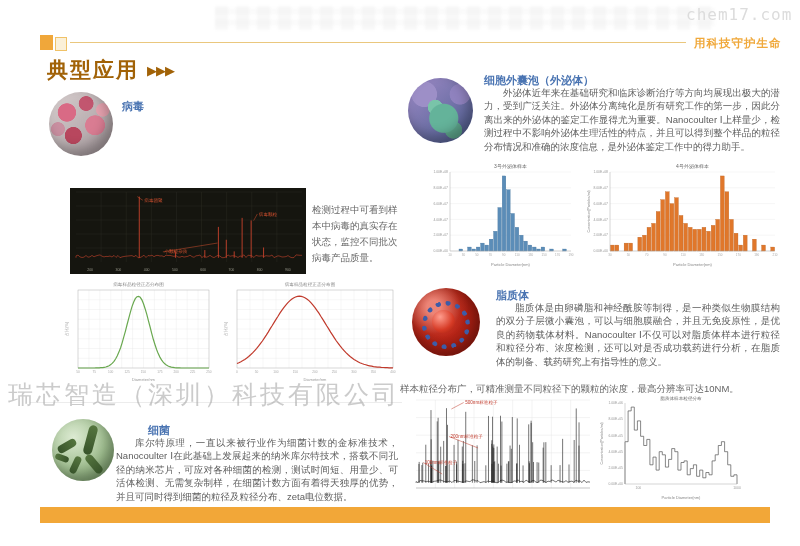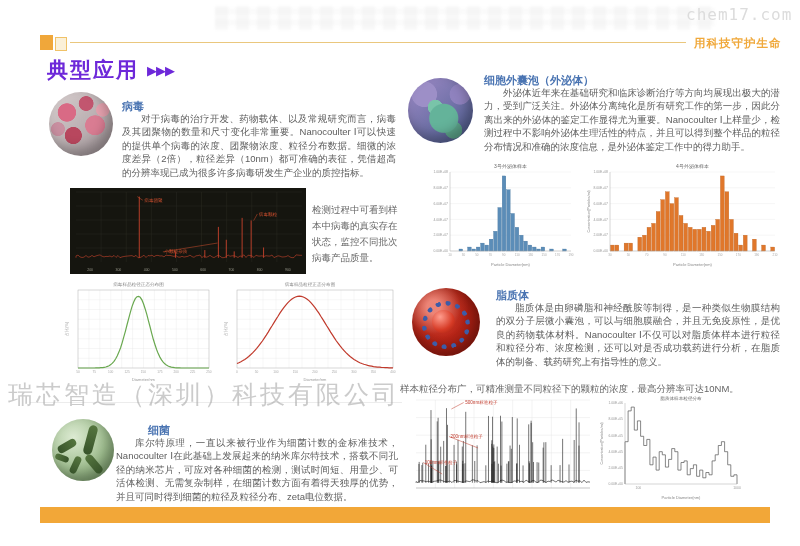--- a/index.html
+++ b/index.html
@@ -10,21 +10,21 @@
   #site-wm{left:686px;top:5px;font-family:"DejaVu Sans Mono",monospace;font-size:16px;
            color:#dcdcdc;letter-spacing:1px;}
   #top-wm-pattern{left:215px;top:6px;width:500px;height:24px;opacity:.5;filter:blur(1px);
     background:repeating-linear-gradient(90deg,rgba(150,150,150,.12) 0 13px,transparent 13px 21px),
                repeating-linear-gradient(0deg,transparent 0 4px,rgba(150,150,150,.08) 4px 11px);}
   #logo-a{left:40px;top:35px;width:13px;height:15px;background:#F0A73A;}
   #logo-b{left:55px;top:37px;width:10px;height:12px;border:1px solid #F0C268;background:#FBF0D8;}
   #header-rule{left:70px;top:42px;width:616px;height:1px;background:#EAC77D;}
   #tagline{left:694px;top:36px;font-size:11.5px;font-weight:bold;color:#F0A93C;letter-spacing:1px;}
   
-  #page-title{left:47px;top:56px;font-size:21px;font-weight:bold;color:#6d28d9;letter-spacing:2px;}
+  #page-title{left:47px;top:56px;font-size:21px;font-weight:bold;color:#a16207;letter-spacing:2px;}
   #title-arrows{font-size:13px;letter-spacing:-1px;margin-left:8px;vertical-align:2px;}
   
   .sec-h{font-size:11px;font-weight:bold;color:#4A74B2;}
   .sec-p{font-size:9.5px;line-height:13.4px;color:#5D5D5D;text-align:justify;text-indent:2em;}
   .note{font-size:9.5px;line-height:16px;color:#666;}
   .caption{font-size:9.5px;color:#666;white-space:nowrap;}
   
   .cimg{border-radius:50%;box-shadow:inset -5px -7px 12px rgba(0,0,0,.28);}
   #img-virus{left:49px;top:92px;width:64px;height:64px;background:
     radial-gradient(circle at 28% 32%,#D96A85 0 14%,rgba(217,106,133,0) 15%),
@@ -83,21 +83,20 @@
   <div class="abs" id="logo-b"></div>
   <div class="abs" id="header-rule"></div>
   <div class="abs" id="tagline">用科技守护生命</div>
 
   <div class="abs" id="page-title">
     <span>典型应用</span><span id="title-arrows">▶▶▶</span>
   </div>
 
   <div class="abs cimg" id="img-virus"></div>
   <div class="abs sec-h" style="left:122px;top:99px;">病毒</div>
-  <div class="abs sec-p" style="left:122px;top:112px;width:274px;">对于病毒的治疗开发、药物载体、以及常规研究而言，病毒及其团聚物的数量和尺寸变化非常重要。Nanocoulter Ⅰ可以快速的提供单个病毒的浓度、团聚物浓度、粒径分布数据。细微的浓度差异（2倍），粒径差异（10nm）都可准确的表征，凭借超高的分辨率现已成为很多许多病毒研发生产企业的质控指标。</div>
   <div class="chart" id="c-virus-signal"><svg viewBox="0 0 236 86" width="236" height="86">
         <rect x="0" y="0" width="236" height="86" fill="#15150F"></rect>
         <line x1="31.11111111111111" y1="4" x2="31.11111111111111" y2="74" stroke="#2B2B22" stroke-width="0.5"></line>
         <line x1="56.22222222222222" y1="4" x2="56.22222222222222" y2="74" stroke="#2B2B22" stroke-width="0.5"></line>
         <line x1="81.33333333333333" y1="4" x2="81.33333333333333" y2="74" stroke="#2B2B22" stroke-width="0.5"></line>
         <line x1="106.44444444444444" y1="4" x2="106.44444444444444" y2="74" stroke="#2B2B22" stroke-width="0.5"></line>
         <line x1="131.55555555555554" y1="4" x2="131.55555555555554" y2="74" stroke="#2B2B22" stroke-width="0.5"></line>
         <line x1="156.66666666666666" y1="4" x2="156.66666666666666" y2="74" stroke="#2B2B22" stroke-width="0.5"></line>
         <line x1="181.77777777777777" y1="4" x2="181.77777777777777" y2="74" stroke="#2B2B22" stroke-width="0.5"></line>
         <line x1="206.88888888888889" y1="4" x2="206.88888888888889" y2="74" stroke="#2B2B22" stroke-width="0.5"></line>

